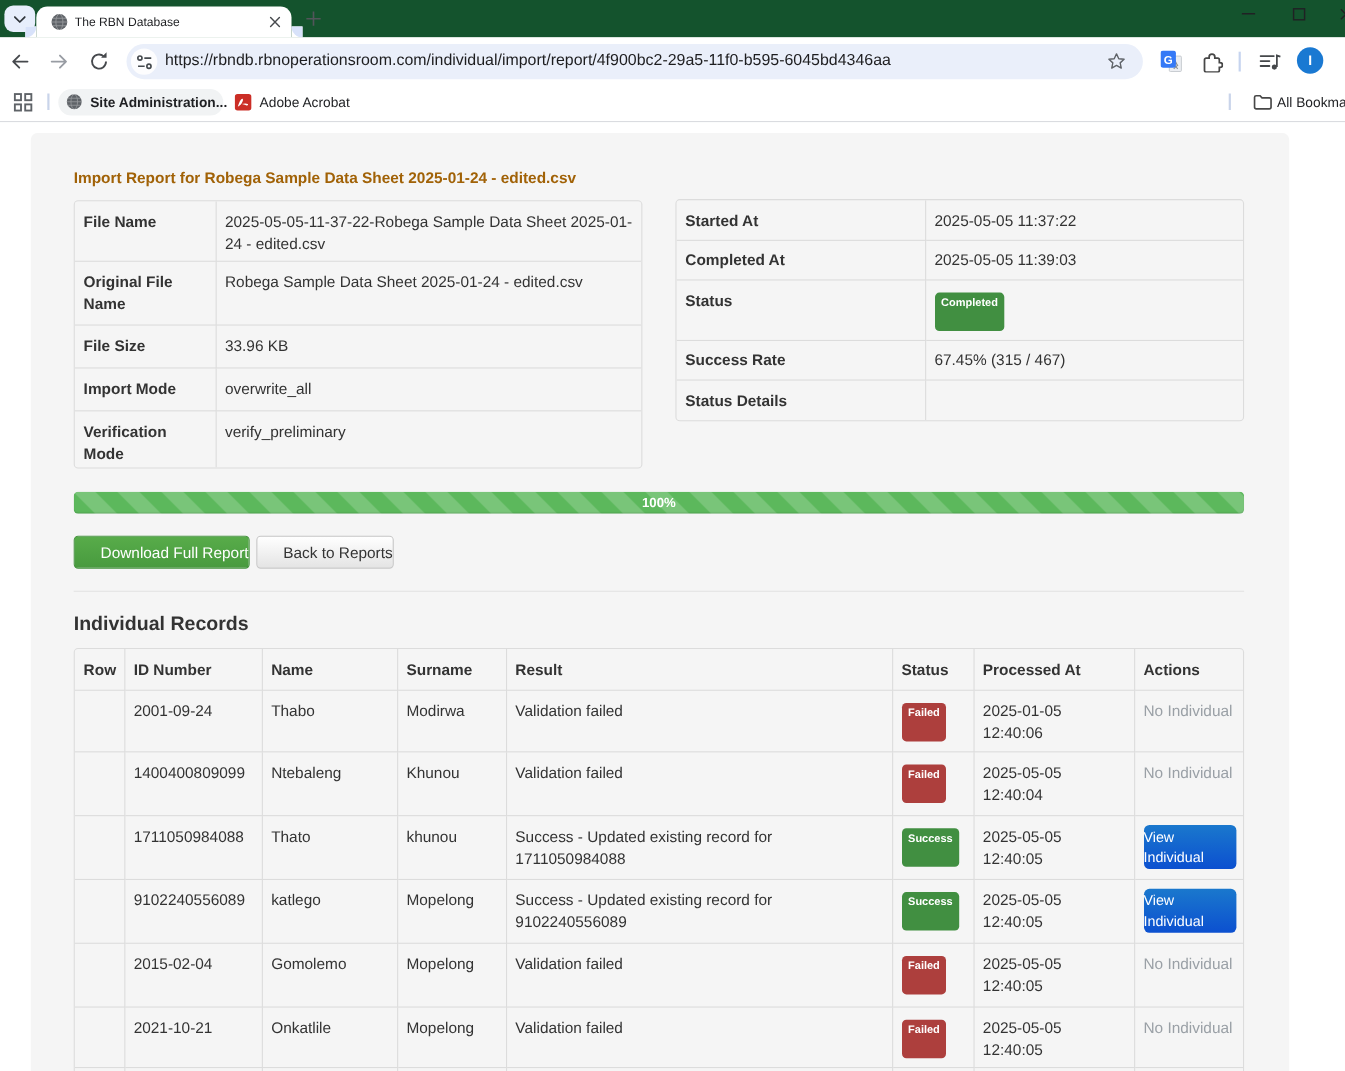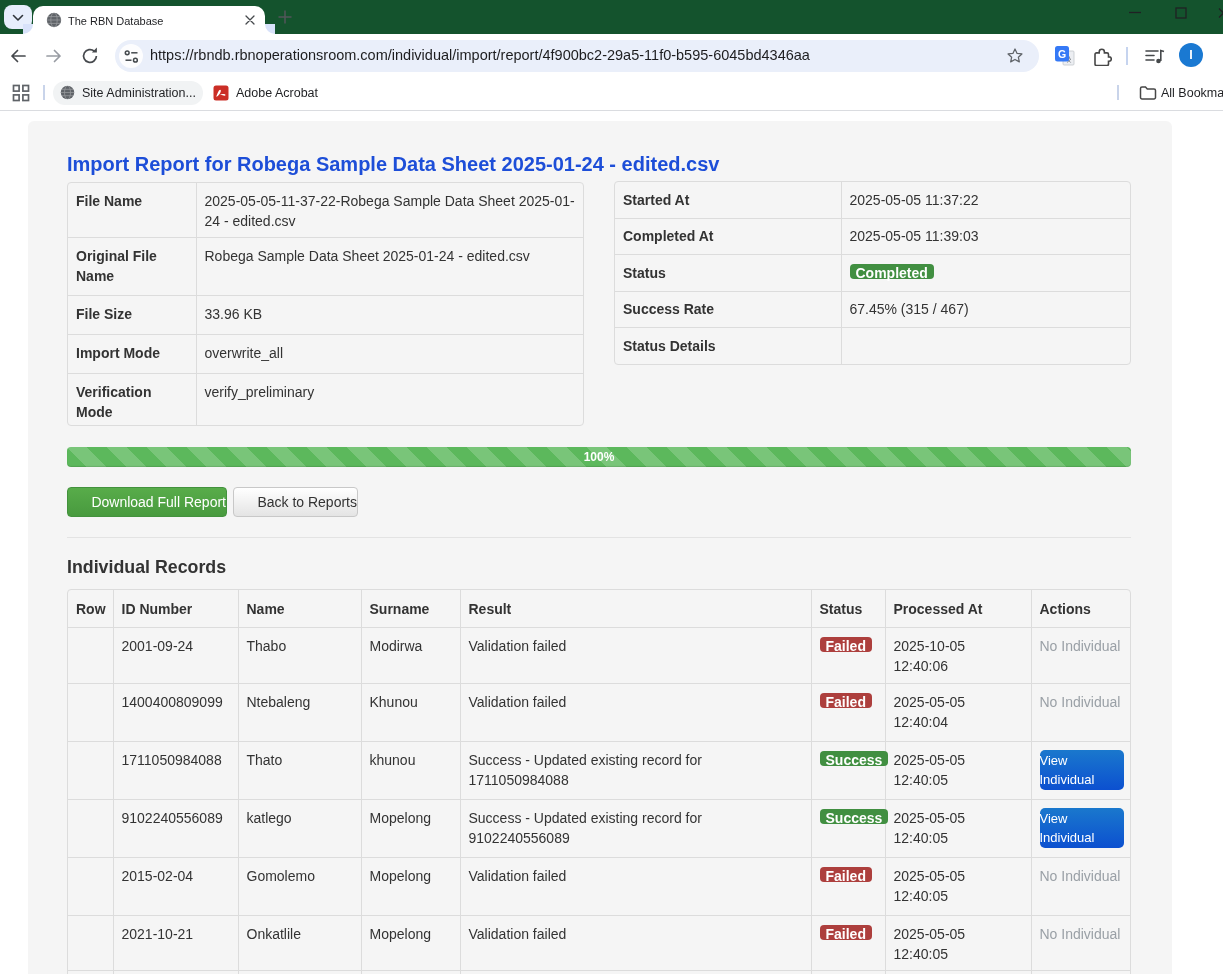--- a/index.html
+++ b/index.html
@@ -46,22 +46,22 @@
     background-size:40px 40px;
     color:#fff; font-size:12px; font-weight:bold; text-align:center; line-height:20px;
     box-shadow:inset 0 -1px 1px rgba(0,0,0,.12); }
 
   .btn { position:absolute; height:30px; border-radius:4px; font-size:14px; text-align:right; line-height:28px; }
   #btn-dl { left:39px; top:366px; width:160px; color:#fff; background:linear-gradient(#58ac4a,#489a3e); border:1px solid #43923d; }
   #btn-back { left:205px; top:366px; width:125px; color:#333; background:linear-gradient(#ffffff,#e4e4e4); border:1px solid #c8c8c8; }
 
   #hr { position:absolute; left:39px; top:416px; width:1064px; height:1px; background:#e3e3e3; }
 
-  .badge { display:inline-block; font-size:14px; font-weight:bold; color:#fff; border-radius:4px;
-           padding:4px 6px 0; line-height:11px; }
+  .badge { display:inline-block; font-size:10px; font-weight:bold; color:#fff; border-radius:4px;
+           padding:4px 6px 20px; line-height:11px; }
   .bg-red { background:#ad3f3d; }
   .bg-green { background:#418f41; }
   .noind { color:#9aa0a6; }
 
   .vbtn { display:inline-block; width:84px; height:40px; border-radius:5px; color:#fff; font-size:13px;
           line-height:19px; text-align:left; background:linear-gradient(#1a78cd,#0c50d0); padding-top:1px; }
 </style>
 </head>
 <body>
 <div id="root">
@@ -165,35 +165,35 @@
     </svg>
     <div class="abs" style="left:43px;top:9px;width:2px;height:15px;background:#c9d4ea;"></div>
     <div class="abs" style="left:53px;top:5px;width:150px;height:24px;background:#f1f3f4;border-radius:12px;"></div>
     <svg width="15" height="15" viewBox="0 0 16 16" class="abs" style="left:60px;top:9px;">
       <circle cx="8" cy="8" r="7.2" fill="#5f6368"></circle>
       <g stroke="#fff" stroke-width="0.8" fill="none" opacity="0.35">
         <ellipse cx="8" cy="8" rx="3.2" ry="7.2"></ellipse>
         <path d="M1 8 H15 M2 4.6 H14 M2 11.4 H14"></path>
       </g>
     </svg>
-    <div class="abs bmtext" style="left:82px;top:10px;">Site Administration...</div>
+    <div class="abs bmtext" style="left:82px;top:10px;font-weight:bold;">Site Administration...</div>
     <svg width="16" height="16" viewBox="0 0 16 16" class="abs" style="left:213px;top:9px;">
       <rect x="0.5" y="0.5" width="15" height="15" rx="2.5" fill="#cb2e26"></rect>
       <path d="M3.2 11.8 C4.6 8.2 5.8 4.8 7.2 4.8 C8.4 4.8 8 7 6.6 9 C5.5 10.6 4.2 11.6 3.2 11.8 Z M7 9.6 C8.6 9 11.2 8.9 12.2 9.6 C13.2 10.3 12 11.2 10.6 10.6 C9.4 10.1 7.9 9.8 7 9.6 Z" fill="#fff"></path>
     </svg>
     <div class="abs bmtext" style="left:236px;top:10px;">Adobe Acrobat</div>
     <div class="abs" style="left:1117px;top:9px;width:2px;height:15px;background:#c9d4ea;"></div>
     <svg width="18" height="16" viewBox="0 0 18 16" class="abs" style="left:1139px;top:9px;">
       <path d="M1.5 3.5 a1.5 1.5 0 0 1 1.5 -1.5 h3.5 l1.8 2 h6.7 a1.5 1.5 0 0 1 1.5 1.5 v7 a1.5 1.5 0 0 1 -1.5 1.5 h-12 a1.5 1.5 0 0 1 -1.5 -1.5 z" fill="none" stroke="#474747" stroke-width="1.5"></path>
     </svg>
     <div class="abs bmtext" style="left:1161px;top:10px;white-space:nowrap;">All Bookmar</div>
   </div>
 
   <div id="card">
-    <b class="abs" style="left:39px;top:32px;font-size:20px;color:#1d4ed8;">Import Report for Robega Sample Data Sheet 2025-01-24 - edited.csv</b>
+    <b class="abs" style="left:39px;top:32px;font-size:14px;color:#a16207;">Import Report for Robega Sample Data Sheet 2025-01-24 - edited.csv</b>
 
     <div class="twrap" style="left:39px;top:61px;width:517px;">
       <table style="width:515px;" id="ltbl">
         <colgroup>
             <col style="width:128px;">
             <col>
           </colgroup>
         <tbody>
             <tr style="height:54px;">
               <td class="lb">File Name</td>
@@ -280,21 +280,21 @@
               <th class="lb">Processed At</th>
               <th class="lb">Actions</th>
         </tr>
         <tr style="height:55px;">
           <td></td>
               <td>2001-09-24</td>
               <td>Thabo</td>
               <td>Modirwa</td>
           <td>Validation failed</td>
               <td><span class="badge bg-red">Failed</span></td>
-          <td>2025-10-05 12:40:06</td>
+          <td>2025-01-05 12:40:06</td>
               <td class="noind">No Individual</td>
         </tr>
         <tr style="height:58px;">
           <td></td>
               <td>1400400809099</td>
               <td>Ntebaleng</td>
               <td>Khunou</td>
           <td>Validation failed</td>
               <td><span class="badge bg-red">Failed</span></td>
           <td>2025-05-05 12:40:04</td>

